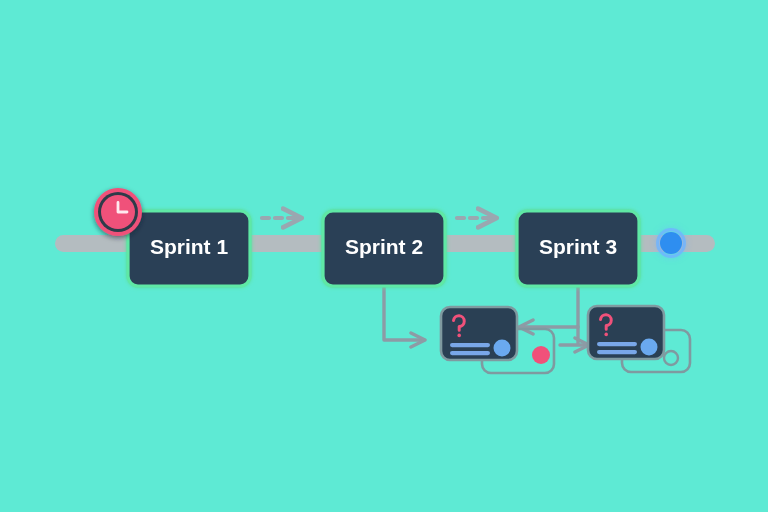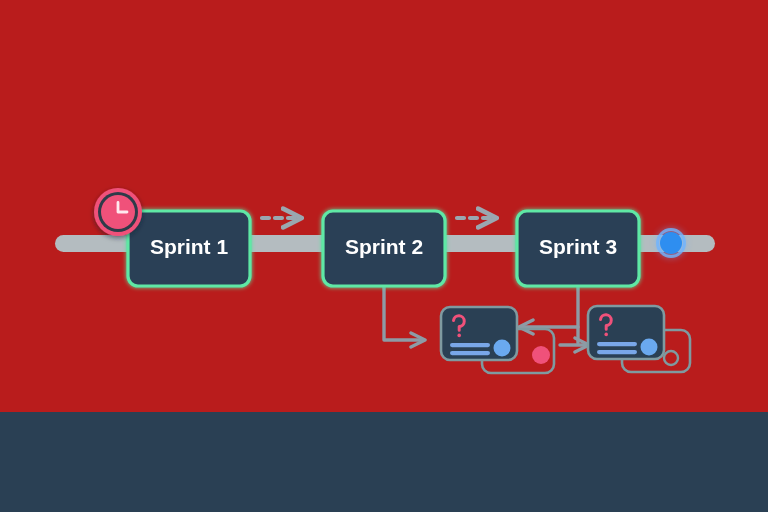--- a/index.html
+++ b/index.html
@@ -3,22 +3,22 @@
 <meta charset="utf-8">
 <style>
   html, body {
     margin: 0;
     padding: 0;
     background: #2a4054;
   }
   #stage {
     position: relative;
     width: 768px;
-    height: 412px;
-    background: #b91c1c;
+    height: 512px;
+    background: #5eead4;
     overflow: hidden;
     font-family: "Liberation Sans", sans-serif;
   }
   #stage svg {
     position: absolute;
     top: 0;
     left: 0;
     width: 768px;
     height: 512px;
   }

